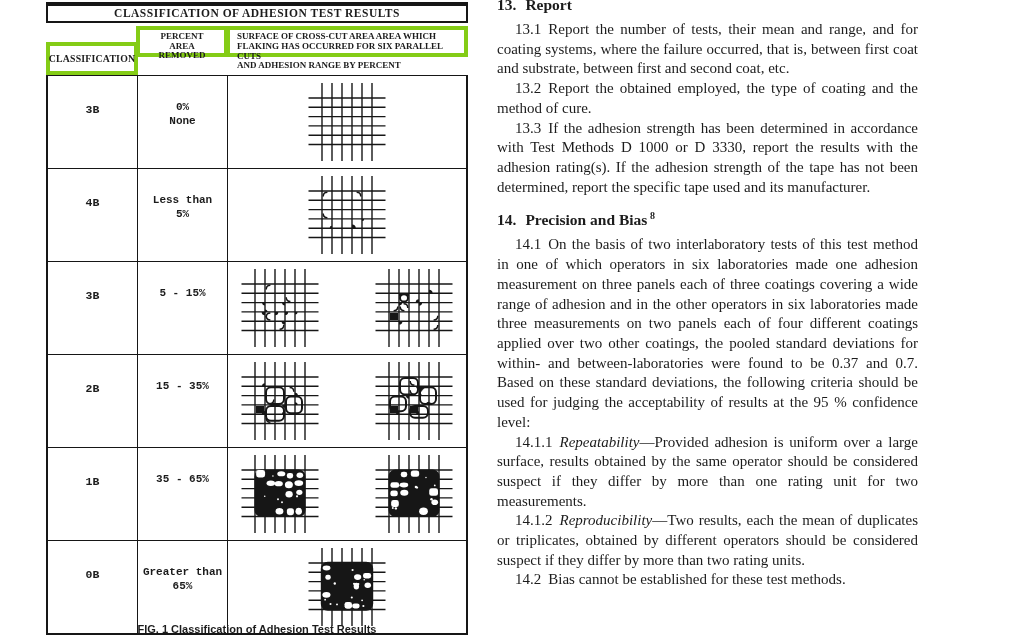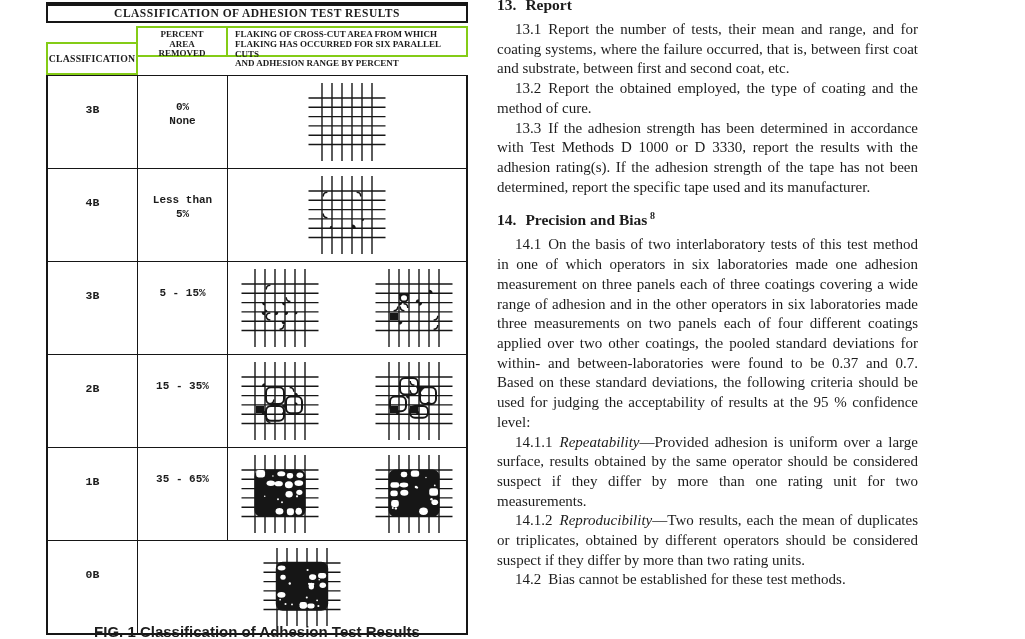--- a/index.html
+++ b/index.html
@@ -6,38 +6,38 @@
   .page{position:relative;width:1025px;height:639px;background:#fff;overflow:hidden;
         font-family:"Liberation Serif",serif;color:#1c1c1c;padding-left:10px;}
   .scan-edge{position:absolute;top:0;right:0;width:8px;height:639px;background:#efefef;border-left:1px solid #dcdcdc;}
 
   
   .tablewrap{position:absolute;left:46px;top:2px;width:422px;}
   .t-title{border:2px solid #161616;border-top-width:4px;height:15px;text-align:center;
            font-weight:bold;font-size:11.5px;line-height:15px;letter-spacing:.5px;
            font-family:"Liberation Serif",serif;}
   .t-header{display:flex;margin-top:3px;}
-  .t-hcell{border:2px solid #84cc16;box-sizing:border-box;height:33px;}
+  .t-hcell{border:4px solid #84cc16;box-sizing:border-box;height:33px;}
   .t-hcell + .t-hcell{margin-left:-2px;}
   .hc1{width:92px;display:flex;align-items:center;justify-content:center;
        font-weight:bold;font-size:9.8px;letter-spacing:.2px;margin-top:16px;}
   .hc2{width:92px;text-align:center;font-weight:bold;font-size:9px;line-height:9.6px;padding-top:2px;height:31px;}
   .hc3{flex:1;font-weight:bold;font-size:9px;line-height:9.8px;padding:2px 0 0 7px;text-align:left;height:31px;}
   .t-body{border:2px solid #161616;border-top:none;box-sizing:border-box;}
   .t-row{display:flex;height:93px;border-top:1.6px solid #161616;box-sizing:border-box;}
   .t-cell{box-sizing:border-box;}
   .rc1{width:90px;border-right:1.6px solid #161616;text-align:center;padding-top:27px;
        font-family:"Liberation Mono",monospace;font-weight:bold;font-size:11.5px;}
   .rc2{width:90px;border-right:1.6px solid #161616;text-align:center;padding-top:24px;
        font-family:"Liberation Mono",monospace;font-weight:bold;font-size:11px;line-height:14px;}
   .rc3{flex:1;display:flex;align-items:center;}
   .rc3.single{justify-content:center;}
   .rc3.double{justify-content:space-between;padding:0 12px;}
   .caption{position:absolute;left:46px;top:623px;width:422px;text-align:center;
-           font-family:"Liberation Sans",sans-serif;font-weight:bold;font-size:15px;}
+           font-family:"Liberation Sans",sans-serif;font-weight:bold;font-size:11px;}
 
   
   .article{position:absolute;left:497px;top:-5px;width:421px;}
   .a-heading{font-weight:bold;font-size:15.5px;line-height:20px;margin:9px 0 5px 0;}
   .a-heading:first-child{margin-top:0;}
   .a-heading .hnum{margin-right:9px;}
   .a-heading sup{font-size:10px;}
   .a-para{font-size:15px;line-height:19.7px;text-align:justify;text-indent:18px;margin:0;font-family:Liberation Serif, serif;}
   .a-para .pnum{margin-right:7px;}
   .a-para em{font-style:italic;}
@@ -50,21 +50,21 @@
   <div class="tablewrap">
     <div class="t-title">CLASSIFICATION OF ADHESION TEST RESULTS</div>
     <div class="t-header">
       <div class="t-hcell hc1">CLASSIFICATION</div>
       <div class="t-hcell hc2">
           <div>PERCENT</div>
           <div>AREA</div>
           <div>REMOVED</div>
         </div>
       <div class="t-hcell hc3">
-          <div>FLAKING OF CROSS-CUT AREA FROM WHICH</div>
+          <div>SURFACE OF CROSS-CUT AREA AREA WHICH</div>
           <div>FLAKING HAS OCCURRED FOR SIX PARALLEL CUTS</div>
           <div>AND ADHESION RANGE BY PERCENT</div>
         </div>
     </div>
     <div class="t-body">
         <div class="t-row">
           <div class="t-cell rc1">3B</div>
           <div class="t-cell rc2">
             <div>0%</div>
             <div>None</div>
@@ -331,20 +331,24 @@
               <circle cx="21.863988475874066" cy="56.41465995833278" r="1.2079222116619348" fill="#fff"></circle>
               <circle cx="60.771439087577164" cy="33.46666704304516" r="0.903886813065037" fill="#fff"></circle>
               <circle cx="51.974281787872314" cy="25.461389603093266" r="0.7396873952820897" fill="#fff"></circle>
               <circle cx="24.787947616539896" cy="33.392297349870205" r="0.8549251498421654" fill="#fff"></circle>
               <circle cx="18.816538927145302" cy="56.032756542786956" r="0.9754850092343985" fill="#fff"></circle>
             </svg>
           </div>
         </div>
         <div class="t-row">
           <div class="t-cell rc1">0B</div>
+          <div class="t-cell rc2">
+            <div>Greater than</div>
+            <div>65%</div>
+          </div>
           <div class="t-cell rc3 single">
             <svg viewBox="0 0 80 84" width="80" height="84">
               <g stroke="#161616" stroke-width="1.4">
                 <line x1="15" y1="3" x2="15" y2="81"></line>
                 <line x1="25" y1="3" x2="25" y2="81"></line>
                 <line x1="35" y1="3" x2="35" y2="81"></line>
                 <line x1="45" y1="3" x2="45" y2="81"></line>
                 <line x1="55" y1="3" x2="55" y2="81"></line>
                 <line x1="65" y1="3" x2="65" y2="81"></line>
                 <line x1="1.5" y1="18" x2="78.5" y2="18"></line>

